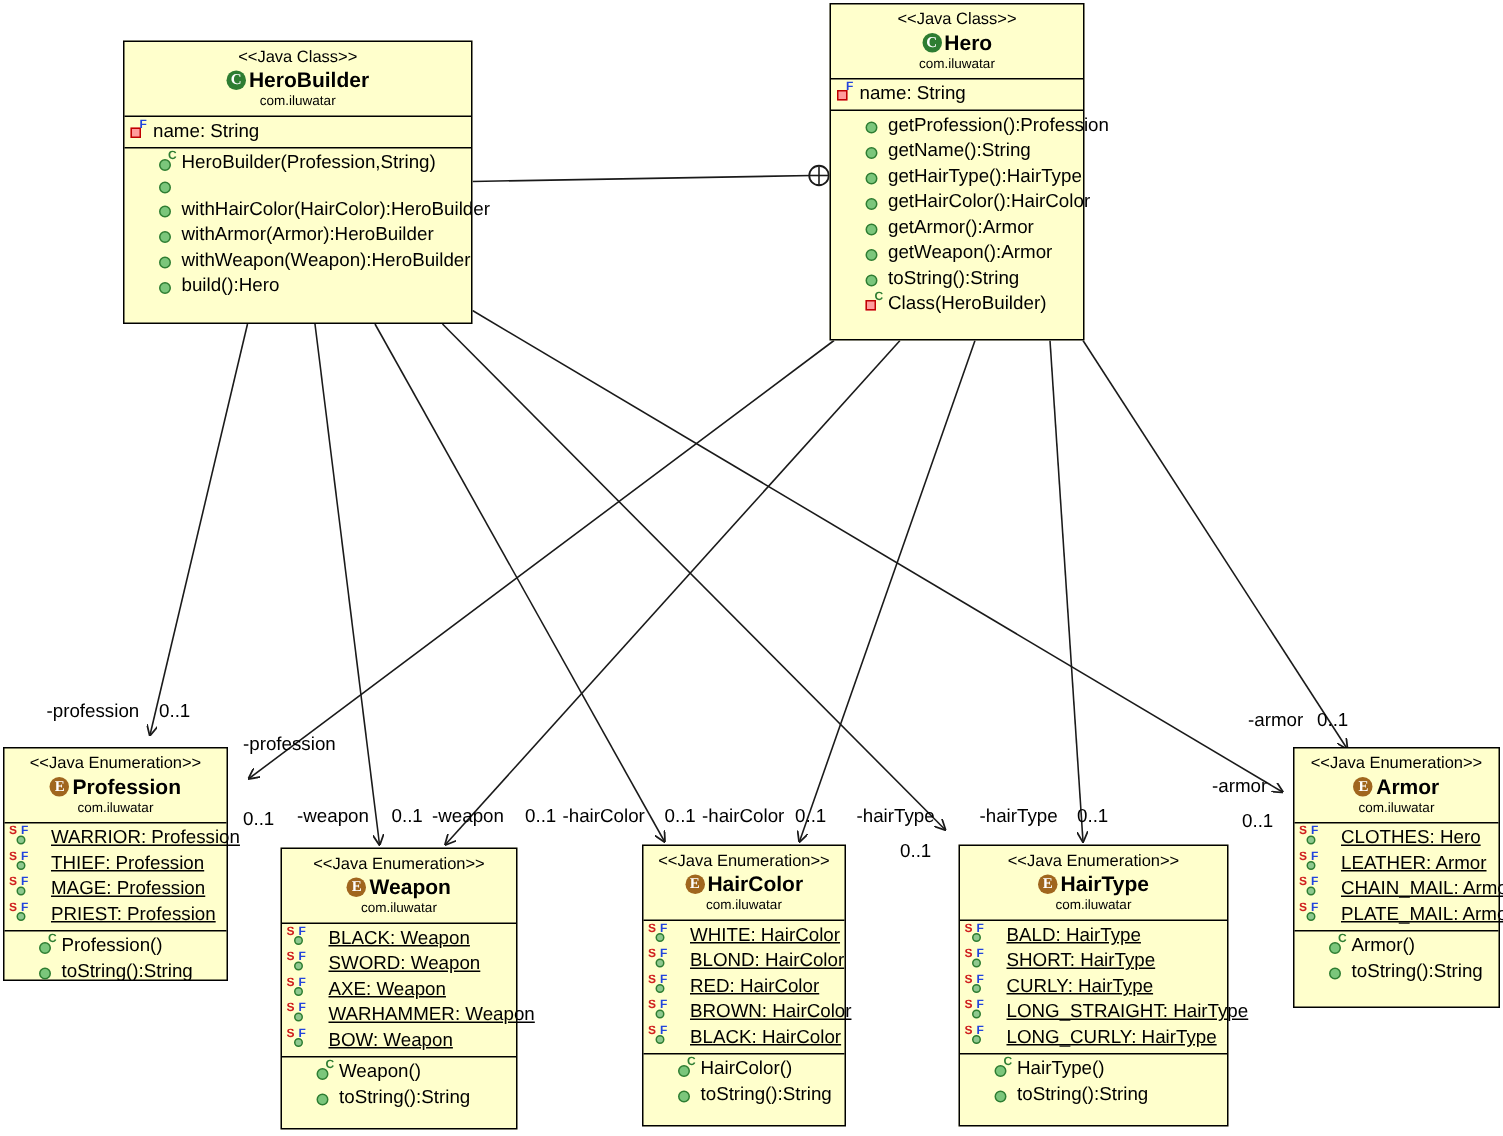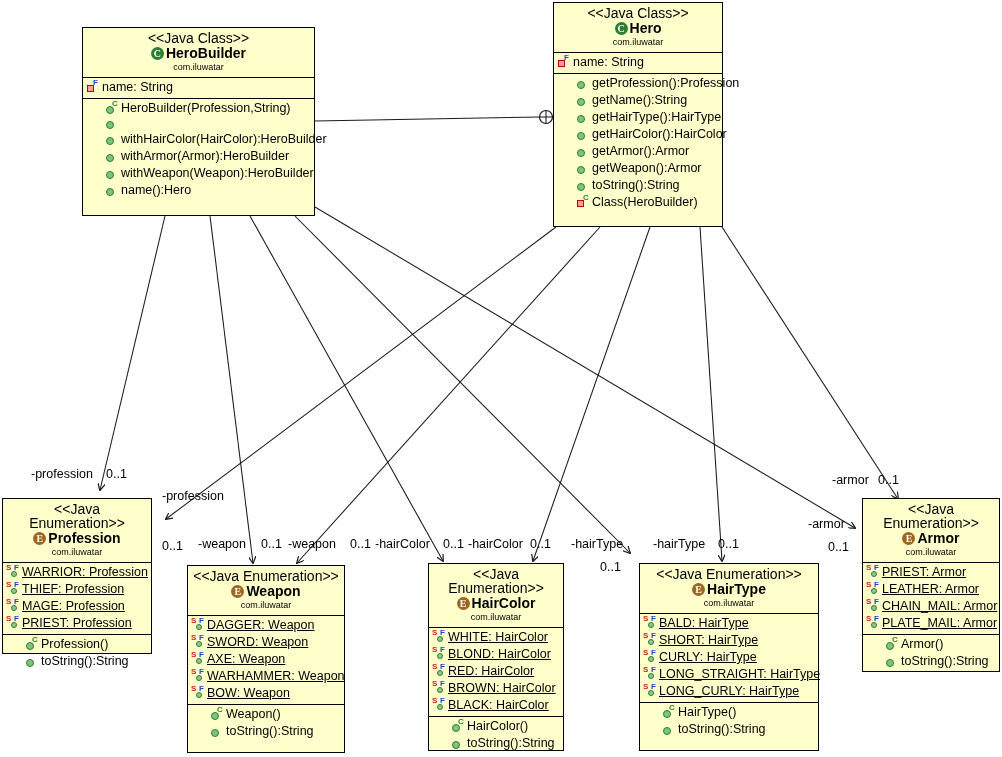--- a/index.html
+++ b/index.html
@@ -5,30 +5,30 @@
   html,body{margin:0;padding:0;background:#ffffff;}
   body{width:1002px;height:757px;position:relative;overflow:hidden;
        font-family:"Liberation Sans",sans-serif;}
 
   #canvas{position:absolute;left:0;top:0;width:1002px;height:757px;}
 
   svg.edges{position:absolute;left:0;top:0;width:1002px;height:757px;overflow:visible;}
 
   .umlbox{position:absolute;border:1px solid #000;background:#ffffcc;box-sizing:border-box;}
   .uml-header{padding:3px 4px 4px 4px;text-align:center;border-bottom:1px solid #000;}
-  .stereotype{font-size:14px;color:#000;line-height:14px;}
+  .stereotype{font-size:11px;color:#000;line-height:14px;}
   .cls-name{font-size:14px;font-weight:bold;color:#000;line-height:17px;
             display:flex;align-items:center;justify-content:center;gap:2px;}
   .pkg{font-size:9px;color:#000;line-height:11px;}
   .sect{border-bottom:1px solid #000;padding:1px 0 2px 0;}
   .sect:last-child{border-bottom:none;padding-left:19px;}
   .mem{font-size:12.5px;line-height:17px;color:#000;white-space:nowrap;
        display:flex;align-items:center;padding-left:3px;}
   .mem .lbl{padding-left:2px;}
-  .mem.static .lbl{text-decoration:underline;}
+  .mem.static .lbl{text-decoration:underline;margin-left:12px;}
 
   
   .ic{width:14px;height:14px;position:relative;flex:0 0 14px;display:inline-block;}
   .ic .sq{position:absolute;left:1px;top:4px;width:7px;height:7px;box-sizing:border-box;}
   .ic .cr{position:absolute;left:1px;top:4px;width:8px;height:8px;border-radius:50%;box-sizing:border-box;}
   .ic .sup{position:absolute;left:7px;top:-2px;font-size:8px;font-weight:bold;line-height:8px;
            font-family:"Liberation Sans",sans-serif;}
   .sq.priv{background:#ff9c9c;border:1px solid #c00000;}
   .cr.pub{background:#7bc67b;border:1px solid #2e7d32;}
   .sup.f{color:#2244dd;}
@@ -148,21 +148,21 @@
         <div class="mem">
           <span class="ic">
             <span class="cr pub"></span>
           </span>
           <span class="lbl">withWeapon(Weapon):HeroBuilder</span>
         </div>
         <div class="mem">
           <span class="ic">
             <span class="cr pub"></span>
           </span>
-          <span class="lbl">name():Hero</span>
+          <span class="lbl">build():Hero</span>
         </div>
       </div>
     </div>
 
   <div class="umlbox" style="left:553px;top:2px;width:170px;height:225px;">
       <div class="uml-header">
         <div class="stereotype">&lt;&lt;Java Class&gt;&gt;</div>
         <div class="cls-name">
           <span class="typeicon cls">C</span>
           <span>Hero</span>
@@ -300,21 +300,21 @@
         </div>
         <div class="pkg">com.iluwatar</div>
       </div>
       <div class="sect">
         <div class="mem static">
           <span class="ic statfield">
             <span class="sLbl">S</span>
             <span class="sq"></span>
             <span class="fLbl">F</span>
           </span>
-          <span class="lbl">DAGGER: Weapon</span>
+          <span class="lbl">BLACK: Weapon</span>
         </div>
         <div class="mem static">
           <span class="ic statfield">
             <span class="sLbl">S</span>
             <span class="sq"></span>
             <span class="fLbl">F</span>
           </span>
           <span class="lbl">SWORD: Weapon</span>
         </div>
         <div class="mem static">
@@ -504,21 +504,21 @@
         </div>
         <div class="pkg">com.iluwatar</div>
       </div>
       <div class="sect">
         <div class="mem static">
           <span class="ic statfield">
             <span class="sLbl">S</span>
             <span class="sq"></span>
             <span class="fLbl">F</span>
           </span>
-          <span class="lbl">PRIEST: Armor</span>
+          <span class="lbl">CLOTHES: Hero</span>
         </div>
         <div class="mem static">
           <span class="ic statfield">
             <span class="sLbl">S</span>
             <span class="sq"></span>
             <span class="fLbl">F</span>
           </span>
           <span class="lbl">LEATHER: Armor</span>
         </div>
         <div class="mem static">

